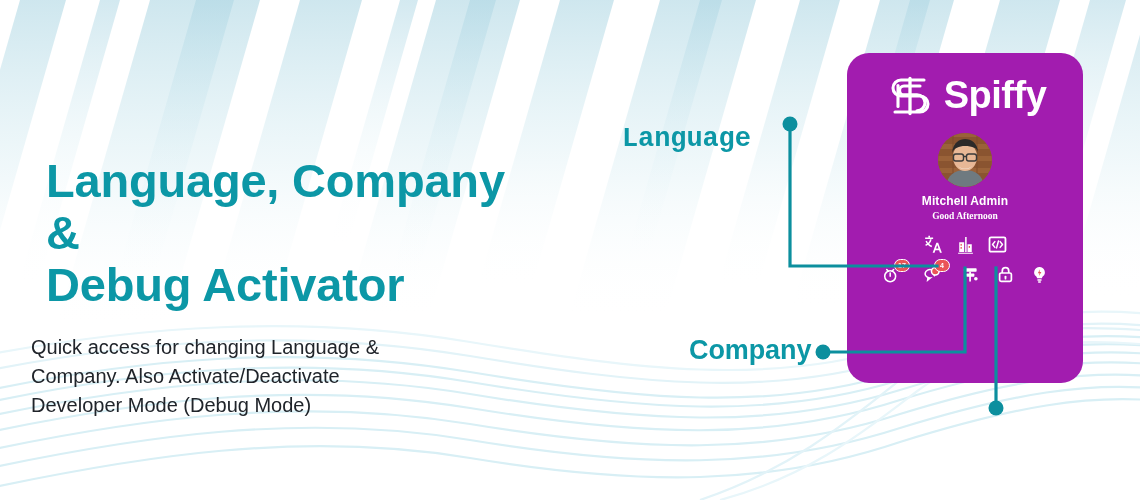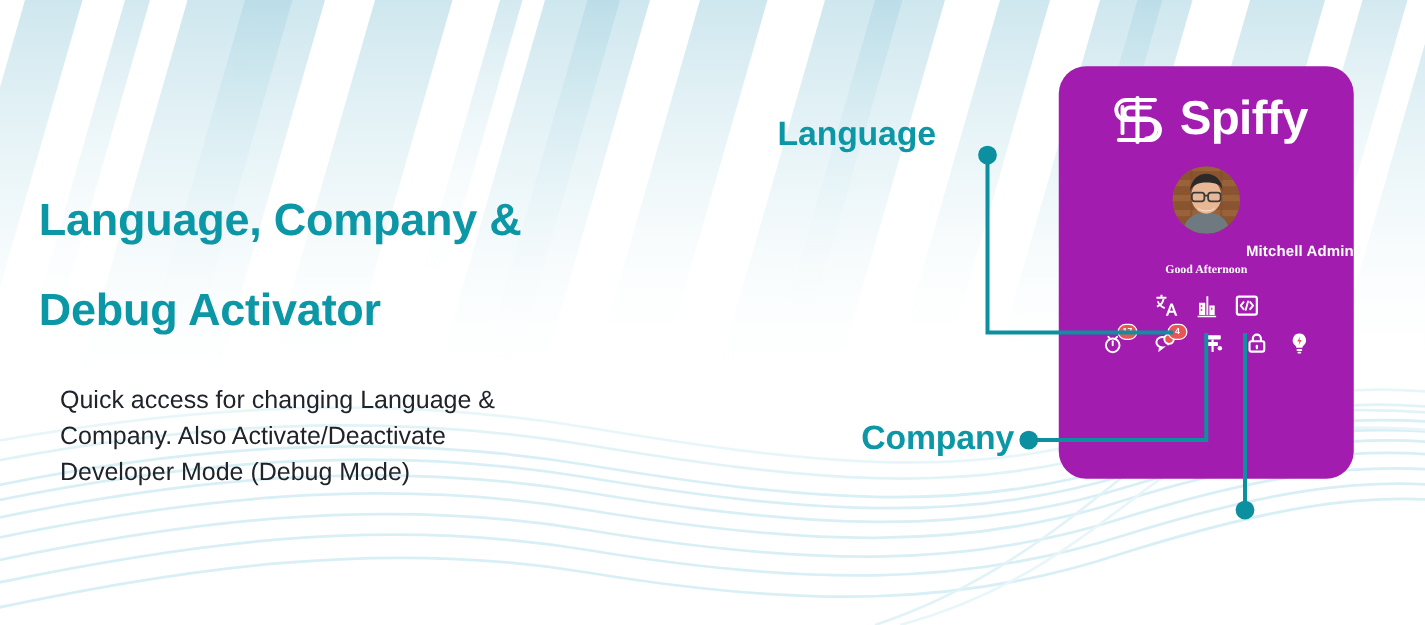--- a/index.html
+++ b/index.html
@@ -31,46 +31,46 @@
   
   .copy {
     position: absolute;
     left: 31px;
     top: 140px;
     width: 520px;
     z-index: 5;
   }
   .headline {
     color: #0c97a6;
-    font-size: 36px;
-    line-height: 72px;
+    font-size: 47px;
+    line-height: 52px;
     font-weight: bold;
     letter-spacing: -0.2px;
-    margin: 0;
+    margin: 15px;
     white-space: pre-line;
   }
   .subcopy {
     color: #20242a;
     font-size: 20px;
     line-height: 29px;
-    margin: 22px 0 0 17px;
+    margin: 22px 0 0 0;
     white-space: pre-line;
   }
 
   
   .callout {
     position: absolute;
     z-index: 6;
     color: #0c97a6;
     font-size: 27px;
     font-weight: bold;
     white-space: nowrap;
     letter-spacing: -0.1px;
   }
-  .callout-language { left: 622px; top: 92px; }
+  .callout-language { left: 622px; top: 124px; font-family: Liberation Mono, monospace; }
   .callout-company  { left: 666px; top: 335px; margin-left: 23px; }
   .callout-debug    { left: 630px; top: 392px; }
 
   
   .connectors {
     position: absolute;
     inset: 0;
     z-index: 4;
   }
 
@@ -112,21 +112,21 @@
     width: 54px;
     height: 54px;
     border-radius: 50%;
     overflow: hidden;
     position: relative;
     background: #8d5a34;
   }
   .avatar svg { display: block; }
 
   .user-name {
-    text-align: right;
+    text-align: center;
     color: #ffffff;
     font-size: 12px;
     font-weight: bold;
     margin-top: 7px;
     letter-spacing: 0.1px;
   }
   .user-greeting {
     text-align: center;
     color: #ffffff;
     font-size: 9.5px;

